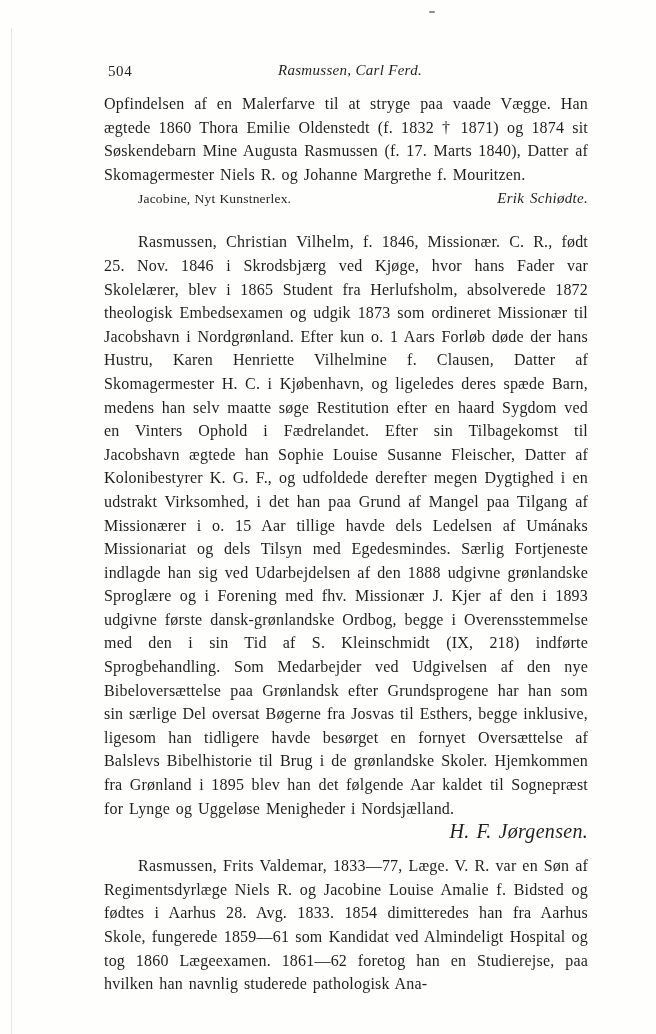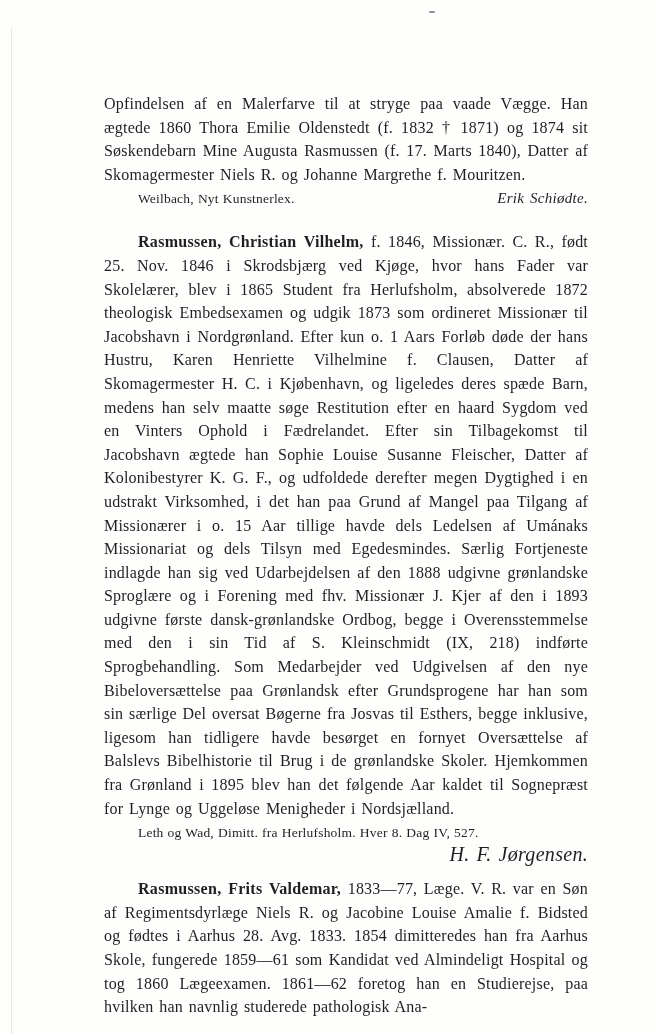--- a/index.html
+++ b/index.html
@@ -84,21 +84,21 @@
   .author-sig {
     font-style: italic;
     font-size: 15px;
     letter-spacing: 0.3px;
   }
   .entry-par {
     text-indent: 34px;
   }
   .entry-gap-large { margin-top: 20px !important; }
   .entry-gap-small { margin-top: 11px !important; }
-  .entry-lead { font-weight: bold; letter-spacing: 0.3px; }
+  .entry-lead { font-weight: normal; letter-spacing: 0.3px; }
   .ref-line {
     padding-left: 34px;
     font-size: 13.5px;
     line-height: 21px;
     text-align: left;
     letter-spacing: 0.2px;
     word-spacing: 0.5px;
     margin-top: 2px !important;
   }
   .author-line {
@@ -110,33 +110,36 @@
   }
 </style>
 </head>
 <body>
 
 <div class="page">
 
   <div class="gutter-line"></div>
   <div class="scan-artifact"></div>
 
+  <div class="header-row">
+    <span class="page-number">504</span>
+    <span class="running-header">Rasmussen, Carl Ferd.</span>
+  </div>
 
   <div class="text-block">
 
     <p class="body-par">Opfindelsen af en Malerfarve til at stryge paa vaade Vægge. Han ægtede 1860 Thora Emilie Oldenstedt (f. 1832 † 1871) og 1874 sit Søskendebarn Mine Augusta Rasmussen (f. 17. Marts 1840), Datter af Skomagermester Niels R. og Johanne Margrethe f. Mouritzen.</p>
 
     <div class="ref-row">
-      <span class="ref-text">Weilbach, Nyt Kunstnerlex.</span>
+      <span class="ref-text">Jacobine, Nyt Kunstnerlex.</span>
       <span class="author-sig">Erik Schiødte.</span>
     </div>
 
     <p class="body-par entry-par entry-gap-large"><b class="entry-lead">Rasmussen, Christian Vilhelm,</b><span> f. 1846, Missionær. C. R., født 25. Nov. 1846 i Skrodsbjærg ved Kjøge, hvor hans Fader var Skolelærer, blev i 1865 Student fra Herlufsholm, absolverede 1872 theologisk Embedsexamen og udgik 1873 som ordineret Missionær til Jacobshavn i Nordgrønland. Efter kun o. 1 Aars Forløb døde der hans Hustru, Karen Henriette Vilhelmine f. Clausen, Datter af Skomagermester H. C. i Kjøbenhavn, og ligeledes deres spæde Barn, medens han selv maatte søge Restitution efter en haard Sygdom ved en Vinters Ophold i Fædrelandet. Efter sin Tilbagekomst til Jacobshavn ægtede han Sophie Louise Susanne Fleischer, Datter af Kolonibestyrer K. G. F., og udfoldede derefter megen Dygtighed i en udstrakt Virksomhed, i det han paa Grund af Mangel paa Tilgang af Missionærer i o. 15 Aar tillige havde dels Ledelsen af Umánaks Missionariat og dels Tilsyn med Egedesmindes. Særlig Fortjeneste indlagde han sig ved Udarbejdelsen af den 1888 udgivne grønlandske Sproglære og i Forening med fhv. Missionær J. Kjer af den i 1893 udgivne første dansk-grønlandske Ordbog, begge i Overensstemmelse med den i sin Tid af S. Kleinschmidt (IX, 218) indførte Sprogbehandling. Som Medarbejder ved Udgivelsen af den nye Bibeloversættelse paa Grønlandsk efter Grundsprogene har han som sin særlige Del oversat Bøgerne fra Josvas til Esthers, begge inklusive, ligesom han tidligere havde besørget en fornyet Oversættelse af Balslevs Bibelhistorie til Brug i de grønlandske Skoler. Hjemkommen fra Grønland i 1895 blev han det følgende Aar kaldet til Sognepræst for Lynge og Uggeløse Menigheder i Nordsjælland.</span></p>
 
-    <p class="ref-line">Leth og Wad, Dimitt. fra Herlufsholm.  Hver 8. Dag IV, 527.</p>
 
     <p class="author-line">H. F. Jørgensen.</p>
 
     <p class="body-par entry-par entry-gap-small"><b class="entry-lead">Rasmussen, Frits Valdemar,</b><span> 1833—77, Læge. V. R. var en Søn af Regimentsdyrlæge Niels R. og Jacobine Louise Amalie f. Bidsted og fødtes i Aarhus 28. Avg. 1833. 1854 dimitteredes han fra Aarhus Skole, fungerede 1859—61 som Kandidat ved Almindeligt Hospital og tog 1860 Lægeexamen. 1861—62 foretog han en Studierejse, paa hvilken han navnlig studerede pathologisk Ana-</span></p>
 
   </div>
 
 </div>
 
 </body></html>

